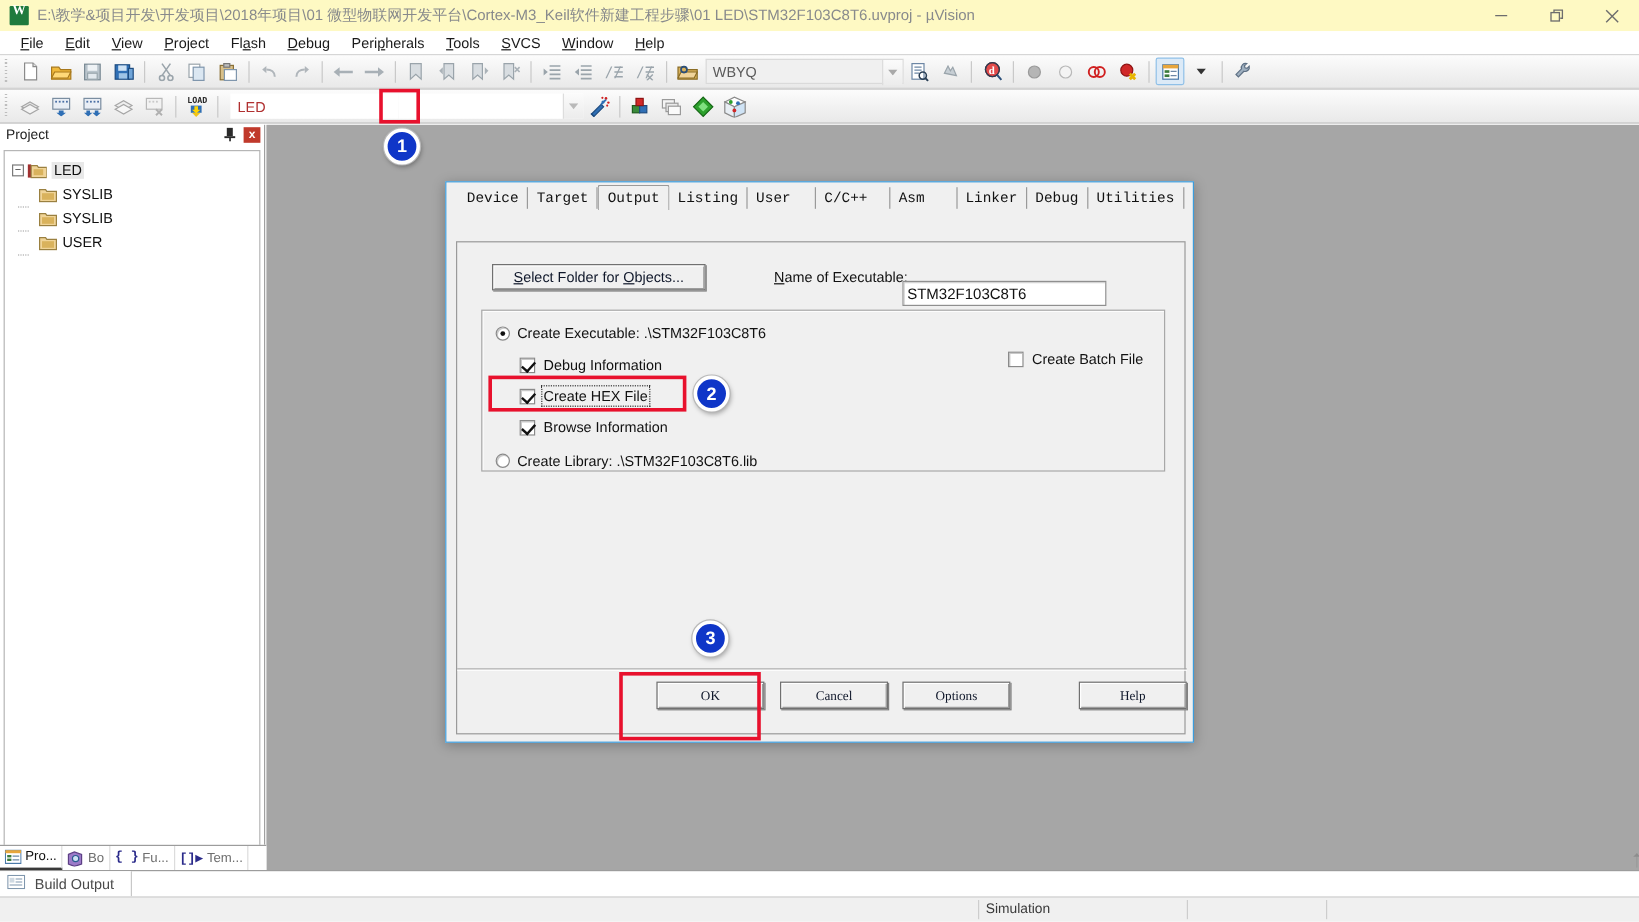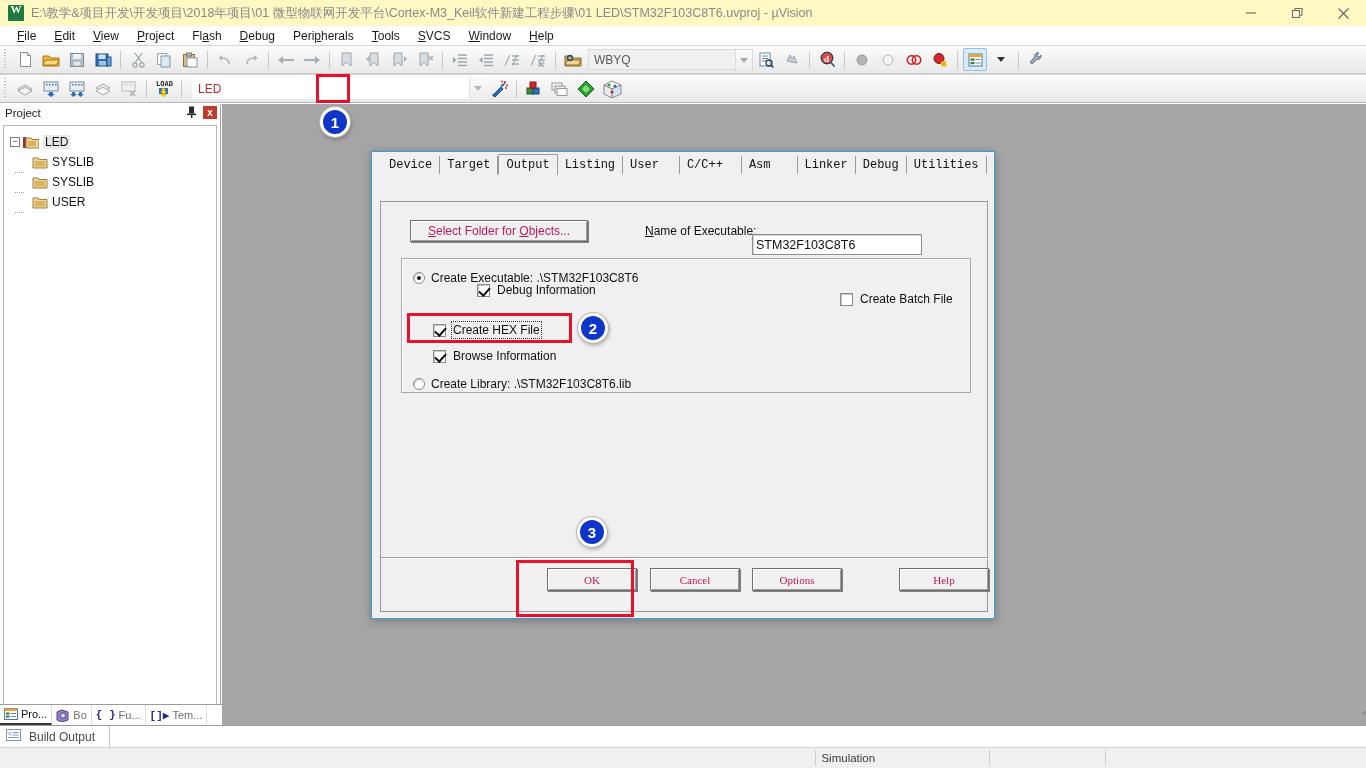--- a/index.html
+++ b/index.html
@@ -240,21 +240,21 @@
     position: absolute; left: 8px; top: 49px; width: 608px; height: 411px;
     border: 1px solid #9a9a9a; background: #f0f0f0;
   }
   .dlg-inner { position: relative; width: 100%; height: 100%; }
 
   .win-btn {
     background: #f0f0f0;
     border: 1px solid #707070;
     box-shadow: inset 1px 1px 0 #ffffff, inset -1px -1px 0 #9d9d9d,
                 1px 1px 0 #808080;
-    font-size: 12px; color: #be185d;
+    font-size: 12px; color: #0f172a;
     display: flex; align-items: center; justify-content: center;
   }
   .btn-mono { font-family: Liberation Serif, serif; font-size: 11px; }
 
   .select-folder-btn {
     position: absolute; left: 29px; top: 18px; width: 178px; height: 22px;
   }
   .lbl-name-exe {
     position: absolute; left: 264px; top: 22px; font-size: 12px; color: #111;
     white-space: nowrap;
@@ -888,21 +888,21 @@
           <span>STM32F103C8T6</span>
         </div>
 
         <div class="groupbox"></div>
 
         <div class="opt-row" style="left:32px; top:69px;">
           <span class="radio on"></span>
           <span>Create Executable:  .\STM32F103C8T6</span>
         </div>
 
-        <div class="opt-row" style="left:52px; top:81px;margin-left:44px;">
+        <div class="opt-row" style="left:52px; top:95px;">
           <span class="cbox on"></span>
           <span>Debug Information</span>
         </div>
 
         <div class="opt-row" style="left:52px; top:121px;">
           <span class="cbox on"></span>
           <span class="focus-ring">Create HEX File</span>
         </div>
 
         <div class="opt-row" style="left:52px; top:147px;">

